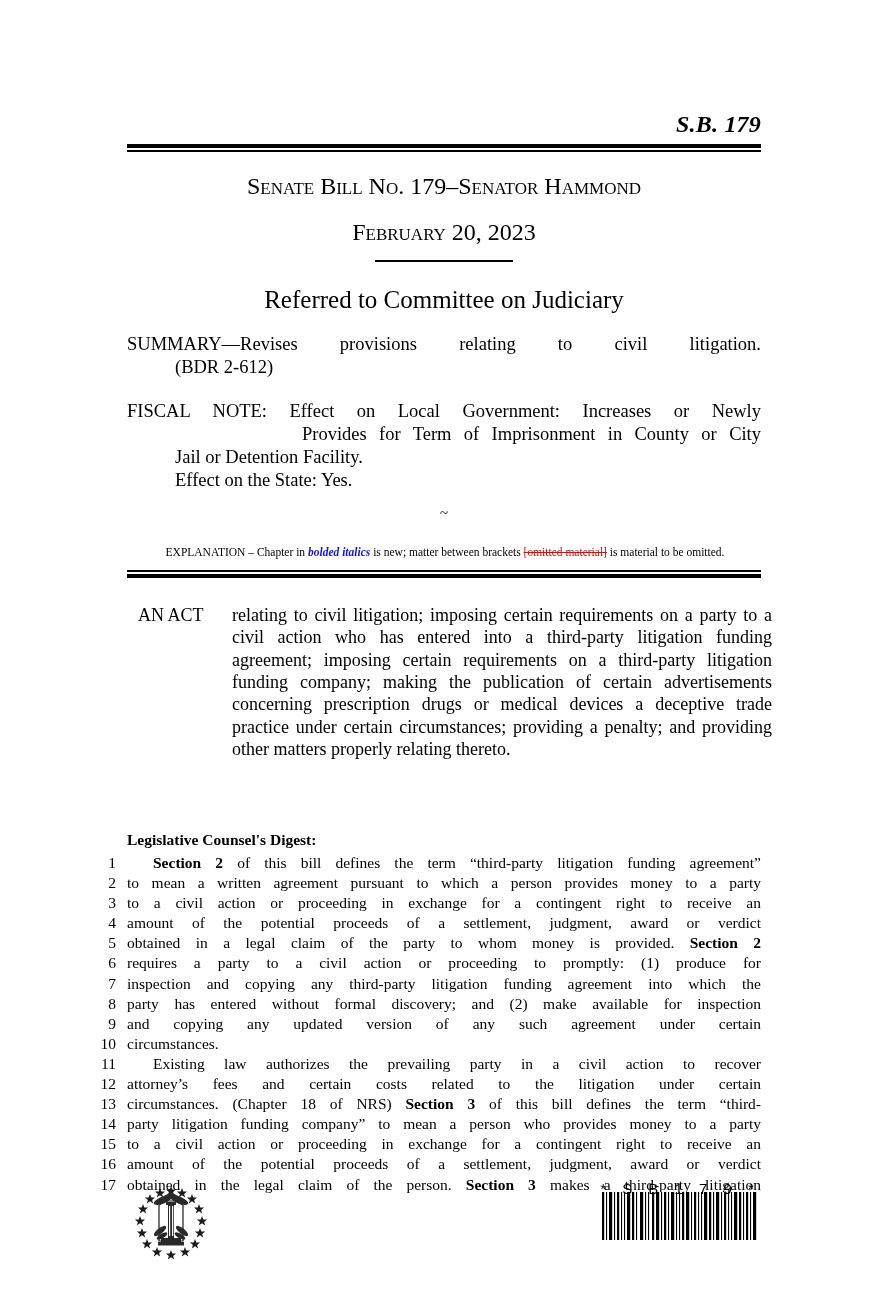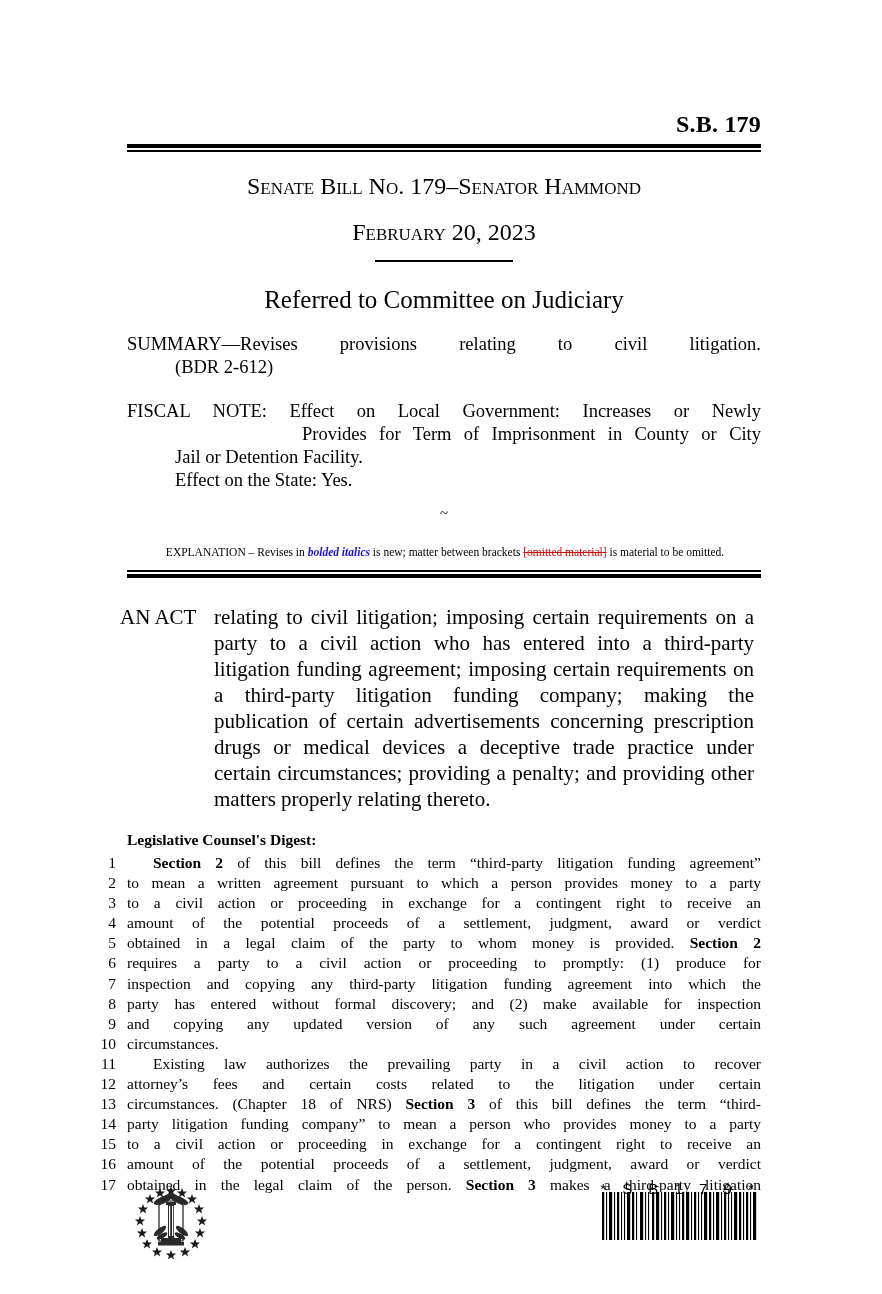--- a/index.html
+++ b/index.html
@@ -23,20 +23,21 @@
     height: 1294px;
   }
 
   
   .billno-row {
     position: absolute;
     left: 127px;
     top: 112px;
     width: 634px;
     text-align: right;
+    font-style: italic;
   }
   .billno {
     font-size: 24px;
     font-weight: bold;
     letter-spacing: 0.2px;
     line-height: 1;
   }
 
   .rule-double-top {
     position: absolute;
@@ -169,24 +170,24 @@
     height: 2px;
   }
   .rule-double-bottom .thick {
     height: 4px;
     background: #000;
   }
 
   
   .anact {
     position: absolute;
-    left: 120px;
+    left: 138px;
     top: 604px;
     width: 634px;
-    font-size: 21px;
+    font-size: 18px;
     line-height: 1.24;
   }
   .anact .lead {
     float: left;
     width: 94px;
   }
   .anact .body {
     margin-left: 94px;
     text-align: justify;
     text-align-last: left;
@@ -293,21 +294,21 @@
   <div class="labelled-block" id="fiscal-block">
     <span class="lb-row"><span class="lb-label">FISCAL NOTE:</span>&nbsp;<span>Effect on Local Government: Increases or Newly</span></span>
     <span class="lb-indent just">Provides for Term of Imprisonment in County or City</span>
     <span class="lb-indent last">Jail or Detention Facility.</span>
     <span class="lb-indent last">Effect on the State: Yes.</span>
   </div>
 
   <div class="tilde">~</div>
 
   <div class="explanation">
-    <span>EXPLANATION – Revises in </span><span class="exp-new">bolded italics</span><span> is new; matter between brackets </span><span class="exp-omitted">[omitted material]</span><span> is material to be omitted.</span>
+    <span>EXPLANATION – Chapter in </span><span class="exp-new">bolded italics</span><span> is new; matter between brackets </span><span class="exp-omitted">[omitted material]</span><span> is material to be omitted.</span>
   </div>
 
   <div class="rule-double-bottom">
     <div class="thin"></div>
     <div class="gap"></div>
     <div class="thick"></div>
   </div>
 
   <div class="anact">
     <span class="lead">AN ACT</span>

